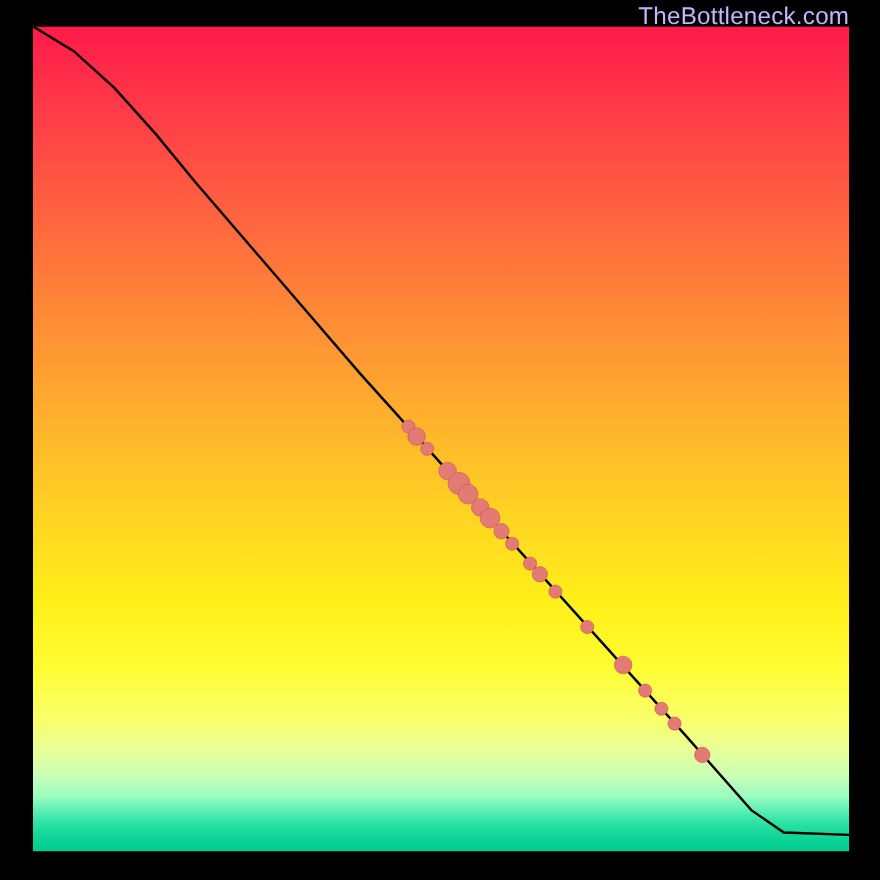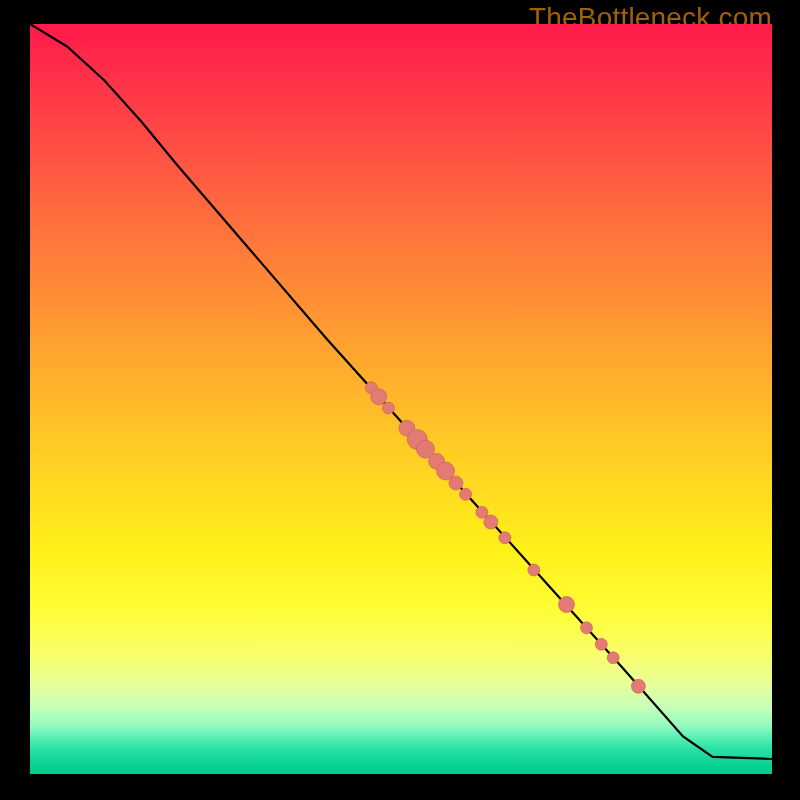--- a/index.html
+++ b/index.html
@@ -46,22 +46,22 @@
       #2de3a6 96.5%,
       #14d79a 98%,
       #07cf92 99.2%,
       #03cc8f 100%
     );
   }
   .watermark {
     position: absolute;
     top: 2px;
     right: 28px;
-    color: #a16207;
-    font-size: 28px;
+    color: #c4b5fd;
+    font-size: 22px;
     letter-spacing: 0.2px;
     font-weight: 500;
     user-select: none;
   }
   svg.overlay {
     position: absolute;
     inset: 0;
     width: 100%;
     height: 100%;
   }

